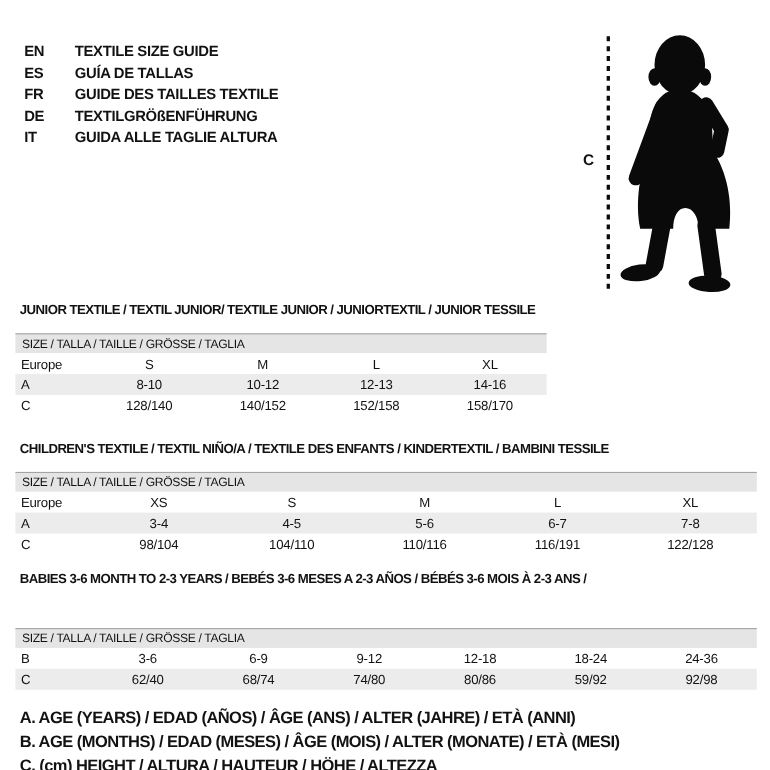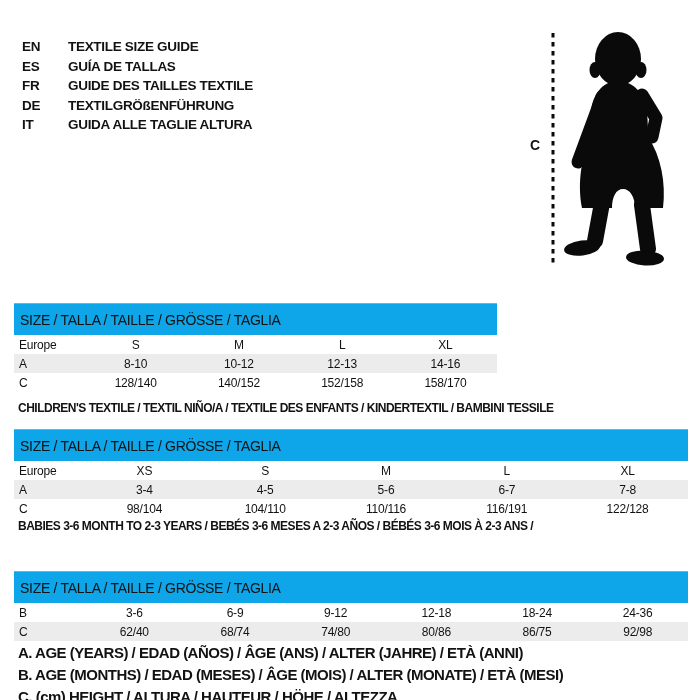--- a/index.html
+++ b/index.html
@@ -18,22 +18,22 @@
 
   
   .figure{position:absolute;left:522px;top:5px;width:176px;height:243px;}
   .figure svg{position:absolute;left:0;top:0;}
   .c-label{position:absolute;left:8px;top:112px;font-weight:bold;font-size:14px;}
 
   
   .t-title{position:absolute;left:18px;font-weight:bold;font-size:12px;
     letter-spacing:-0.5px;line-height:21px;white-space:pre;}
   .size-table{position:absolute;left:14px;}
-  .bar{height:32px;background:#0ea5e9;border-top:1px solid #a3a3a3;
-    display:flex;align-items:center;padding-left:6px;font-size:14px;
+  .bar{height:18px;background:#e5e5e5;border-top:1px solid #a3a3a3;
+    display:flex;align-items:center;padding-left:6px;font-size:11px;
     letter-spacing:-0.3px;box-sizing:border-box;}
   .trow{display:flex;height:19px;align-items:center;font-size:12px;
     letter-spacing:-0.2px;}
   .trow.alt{background:#ececec;}
   .lbl{width:70px;padding-left:5px;box-sizing:border-box;}
   .val{flex:1;text-align:center;}
 
   
   .legend{position:absolute;left:18px;top:622px;font-weight:bold;
     font-size:15px;letter-spacing:-0.5px;}
@@ -82,20 +82,21 @@
         <path d="M68,112 L126,112 C139,131 144,158 141,183 L113,183 C113,172 108,164 101,164 C94,164 90,172 90,183 L60,183 C55,158 60,131 68,112 Z"></path>
         <line x1="80" y1="178" x2="73" y2="216" stroke="#0a0a0a" stroke-width="16" stroke-linecap="round"></line>
         <line x1="120" y1="180" x2="126" y2="224" stroke="#0a0a0a" stroke-width="16" stroke-linecap="round"></line>
         <ellipse cx="60" cy="223" rx="18" ry="7.5" transform="rotate(-7 60 223)"></ellipse>
         <ellipse cx="123" cy="233" rx="19" ry="7.5" transform="rotate(3 123 233)"></ellipse>
       </g>
     </svg>
     <span class="c-label">C</span>
   </div>
 
+  <div class="t-title" style="top:251px;">JUNIOR TEXTILE / TEXTIL JUNIOR/ TEXTILE JUNIOR / JUNIORTEXTIL / JUNIOR TESSILE</div>
   <div class="size-table" style="top:283px;width:483px;">
     <div class="bar">SIZE / TALLA / TAILLE / GRÖSSE / TAGLIA</div>
     <div class="trow">
       <span class="lbl">Europe</span>
       <span class="val">S</span>
       <span class="val">M</span>
       <span class="val">L</span>
       <span class="val">XL</span>
     </div>
     <div class="trow alt">
@@ -155,21 +156,21 @@
       <span class="val">12-18</span>
       <span class="val">18-24</span>
       <span class="val">24-36</span>
     </div>
     <div class="trow alt">
       <span class="lbl">C</span>
       <span class="val">62/40</span>
       <span class="val">68/74</span>
       <span class="val">74/80</span>
       <span class="val">80/86</span>
-      <span class="val">86/75</span>
+      <span class="val">59/92</span>
       <span class="val">92/98</span>
     </div>
   </div>
 
   <div class="legend">
     <div class="legend-line">A. AGE (YEARS) / EDAD (AÑOS) / ÂGE (ANS) / ALTER (JAHRE) / ETÀ (ANNI)</div>
     <div class="legend-line">B. AGE (MONTHS) / EDAD (MESES) / ÂGE (MOIS) / ALTER (MONATE) / ETÀ (MESI)</div>
     <div class="legend-line">C. (cm) HEIGHT / ALTURA / HAUTEUR / HÖHE / ALTEZZA</div>
   </div>
 

